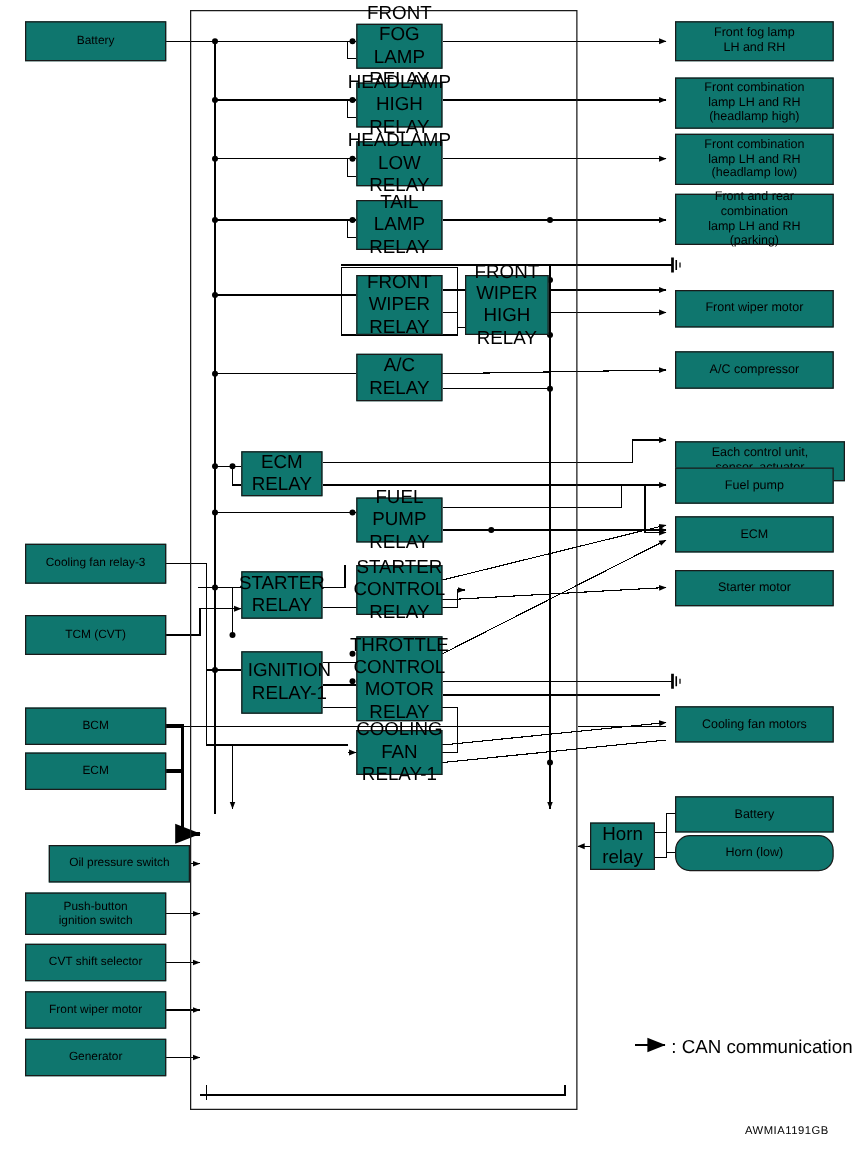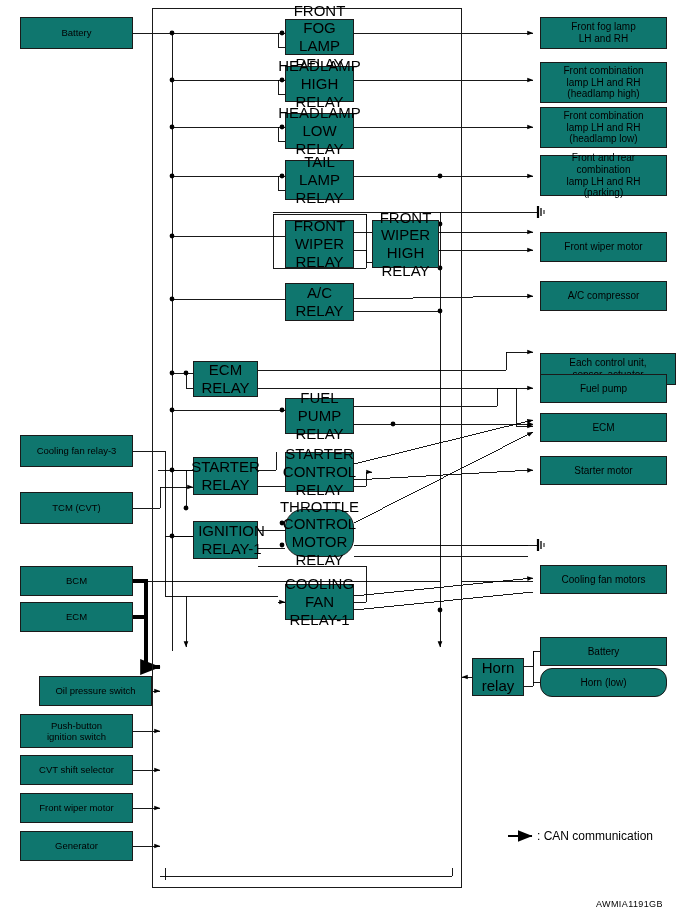--- a/index.html
+++ b/index.html
@@ -8,21 +8,21 @@
   #stage{position:relative;width:685px;height:921px;background:#fff;overflow:hidden;}
   svg#wires{position:absolute;left:0;top:0;width:685px;height:921px;}
   .bx{position:absolute;box-sizing:border-box;border:1px solid #1a1a1a;background:#0f766e;
       display:flex;align-items:center;justify-content:center;text-align:center;
       line-height:1.18;color:#000;z-index:3;}
   .bx span{display:block;padding:0 3px;}
   .sm{font-size:9.5px;}
   .sm2{font-size:10px;}
   .relay{font-size:15px;}
   .cpu{font-size:11px;}
-  .legend{position:absolute;font-size:12px;color:#000;z-index:4;text-align:right;}
+  .legend{position:absolute;font-size:15px;color:#000;z-index:4;text-align:right;}
   .code{position:absolute;font-size:9px;letter-spacing:.4px;color:#000;z-index:4;}
   .outer{position:absolute;box-sizing:border-box;border:1px solid #1a1a1a;background:transparent;z-index:1;}
 </style>
 </head>
 <body>
 
 <div id="stage">
 
   <div class="outer" style="left:152px;top:8px;width:310px;height:880px;"></div>
 
@@ -235,24 +235,24 @@
       </div>
       <div class="bx relay" style="left: 285px; top: 398px; width: 69px; height: 36px;">
         <span>FUEL PUMP<br>RELAY</span>
       </div>
       <div class="bx relay" style="left: 193px; top: 457px; width: 65px; height: 38px;">
         <span>STARTER<br>RELAY</span>
       </div>
       <div class="bx relay" style="left: 285px; top: 452px; width: 69px; height: 40px;">
         <span>STARTER<br>CONTROL<br>RELAY</span>
       </div>
-      <div class="bx relay" style="left: 193px; top: 521px; width: 65px; height: 38px; padding-left: 12px;">
+      <div class="bx relay" style="left: 193px; top: 521px; width: 65px; height: 50px; padding-left: 12px;">
         <span>IGNITION<br>RELAY-1</span>
       </div>
-      <div class="bx relay" style="left: 285px; top: 509px; width: 69px; height: 48px; border-radius: 18px;">
+      <div class="bx relay" style="left: 285px; top: 509px; width: 69px; height: 68px;">
         <span>THROTTLE<br>CONTROL<br>MOTOR<br>RELAY</span>
       </div>
       <div class="bx relay" style="left: 285px; top: 584px; width: 69px; height: 36px;">
         <span>COOLING<br>FAN RELAY-1</span>
       </div>
       <div class="bx relay" style="left: 472px; top: 658px; width: 52px; height: 38px;">
         <span>Horn<br>relay</span>
       </div>
     </div>
   <div id="right-outputs">

